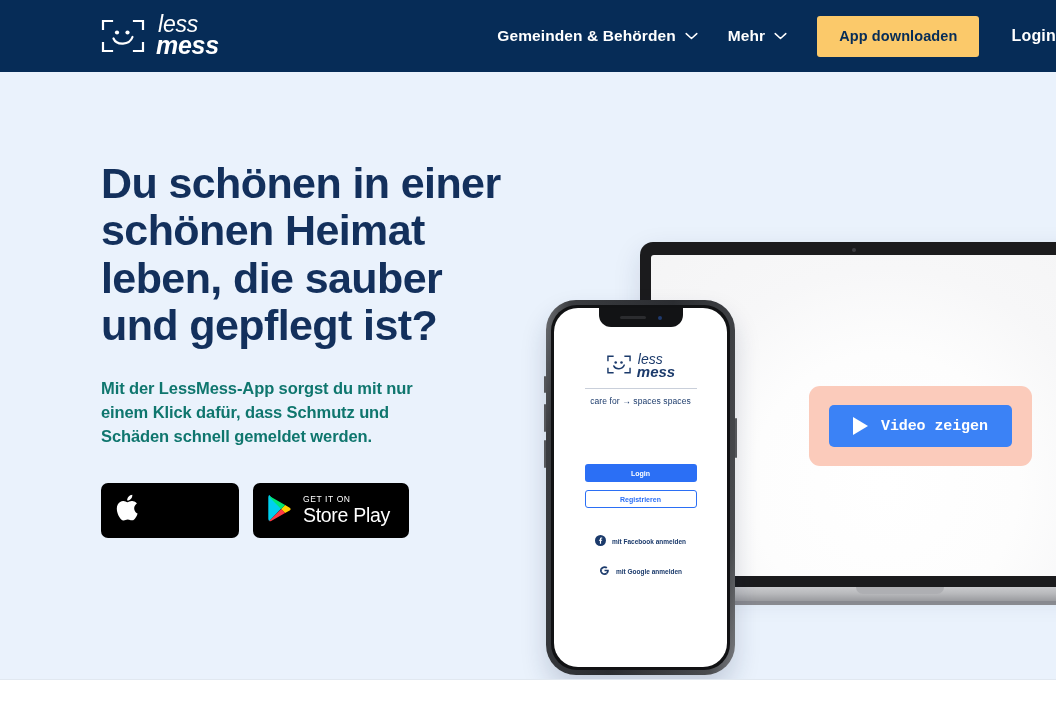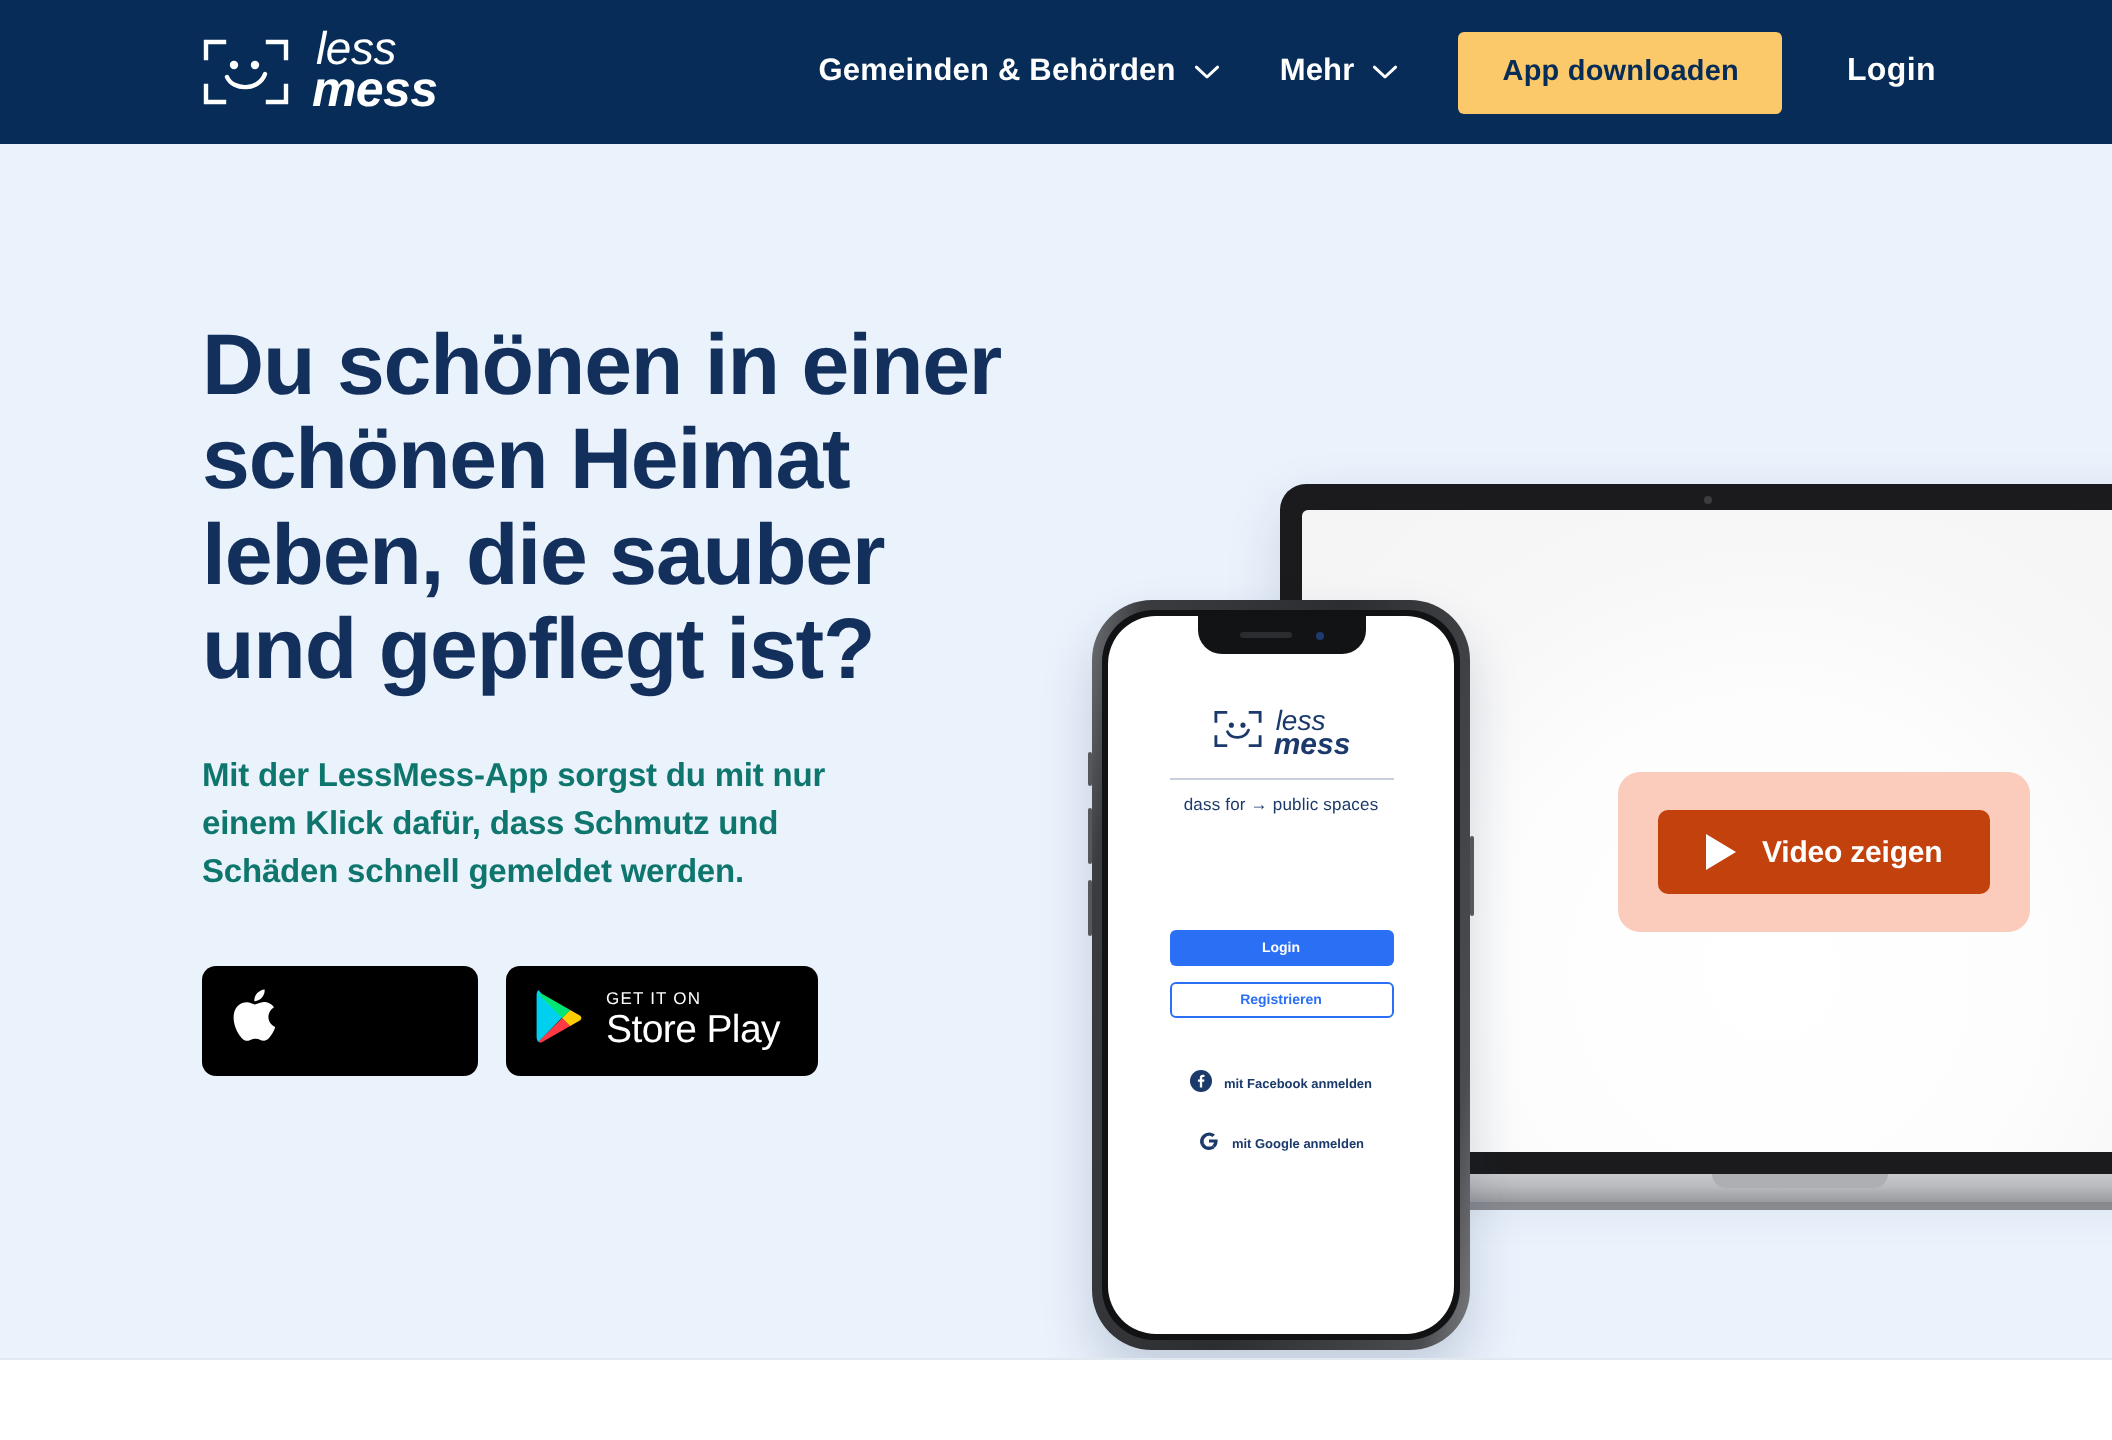--- a/index.html
+++ b/index.html
@@ -46,21 +46,20 @@
   }
   .logo-mess {
     font-size: 25px;
     font-style: italic;
     font-weight: 700;
     letter-spacing: -0.3px;
   }
 
   .nav {
     margin-left: auto;
-    margin-right: 88px;
     display: flex;
     align-items: center;
     gap: 0;
   }
   .nav-item {
     display: flex;
     align-items: center;
     gap: 9px;
     color: #ffffff;
     font-size: 15.5px;
@@ -232,27 +231,27 @@
     top: 131px;
     background: #FBCBBB;
     border-radius: 11px;
     padding: 19px 20px;
     pointer-events: auto;
   }
   .video-btn {
     display: flex;
     align-items: center;
     gap: 13px;
-    background: #c2410c;
+    background: #3b82f6;
     border: none;
     border-radius: 5px;
     padding: 0 24px;
     height: 42px;
     cursor: pointer;
-    font-family: Liberation Sans, sans-serif;
+    font-family: Liberation Mono, monospace;
   }
   .video-btn-label {
     color: #ffffff;
     font-size: 15px;
     font-weight: 700;
     letter-spacing: -0.1px;
     white-space: nowrap;
   }
   .play-tri {
     width: 0; height: 0;
@@ -508,21 +507,21 @@
                   <path d="M13.5 21.5 C16.5 28.5 29.5 28.5 32.5 20" stroke="#1B3A6B" stroke-width="2.6" stroke-linecap="round" fill="none"></path>
                 </svg>
               </span>
               <span class="ph-word">
                 <span class="ph-less">less</span>
                 <span class="ph-mess">mess</span>
               </span>
             </div>
 
             <div class="ph-divider"></div>
-            <div class="ph-tagline">dass for → public spaces</div>
+            <div class="ph-tagline">care for → spaces spaces</div>
 
             <div class="ph-buttons">
               <button class="ph-btn ph-btn-login">Login</button>
               <button class="ph-btn ph-btn-register">Registrieren</button>
             </div>
 
             <div class="ph-social">
               <div class="ph-social-row">
                 <span>
                   <svg class="ph-soc-icon" viewBox="0 0 24 24">

